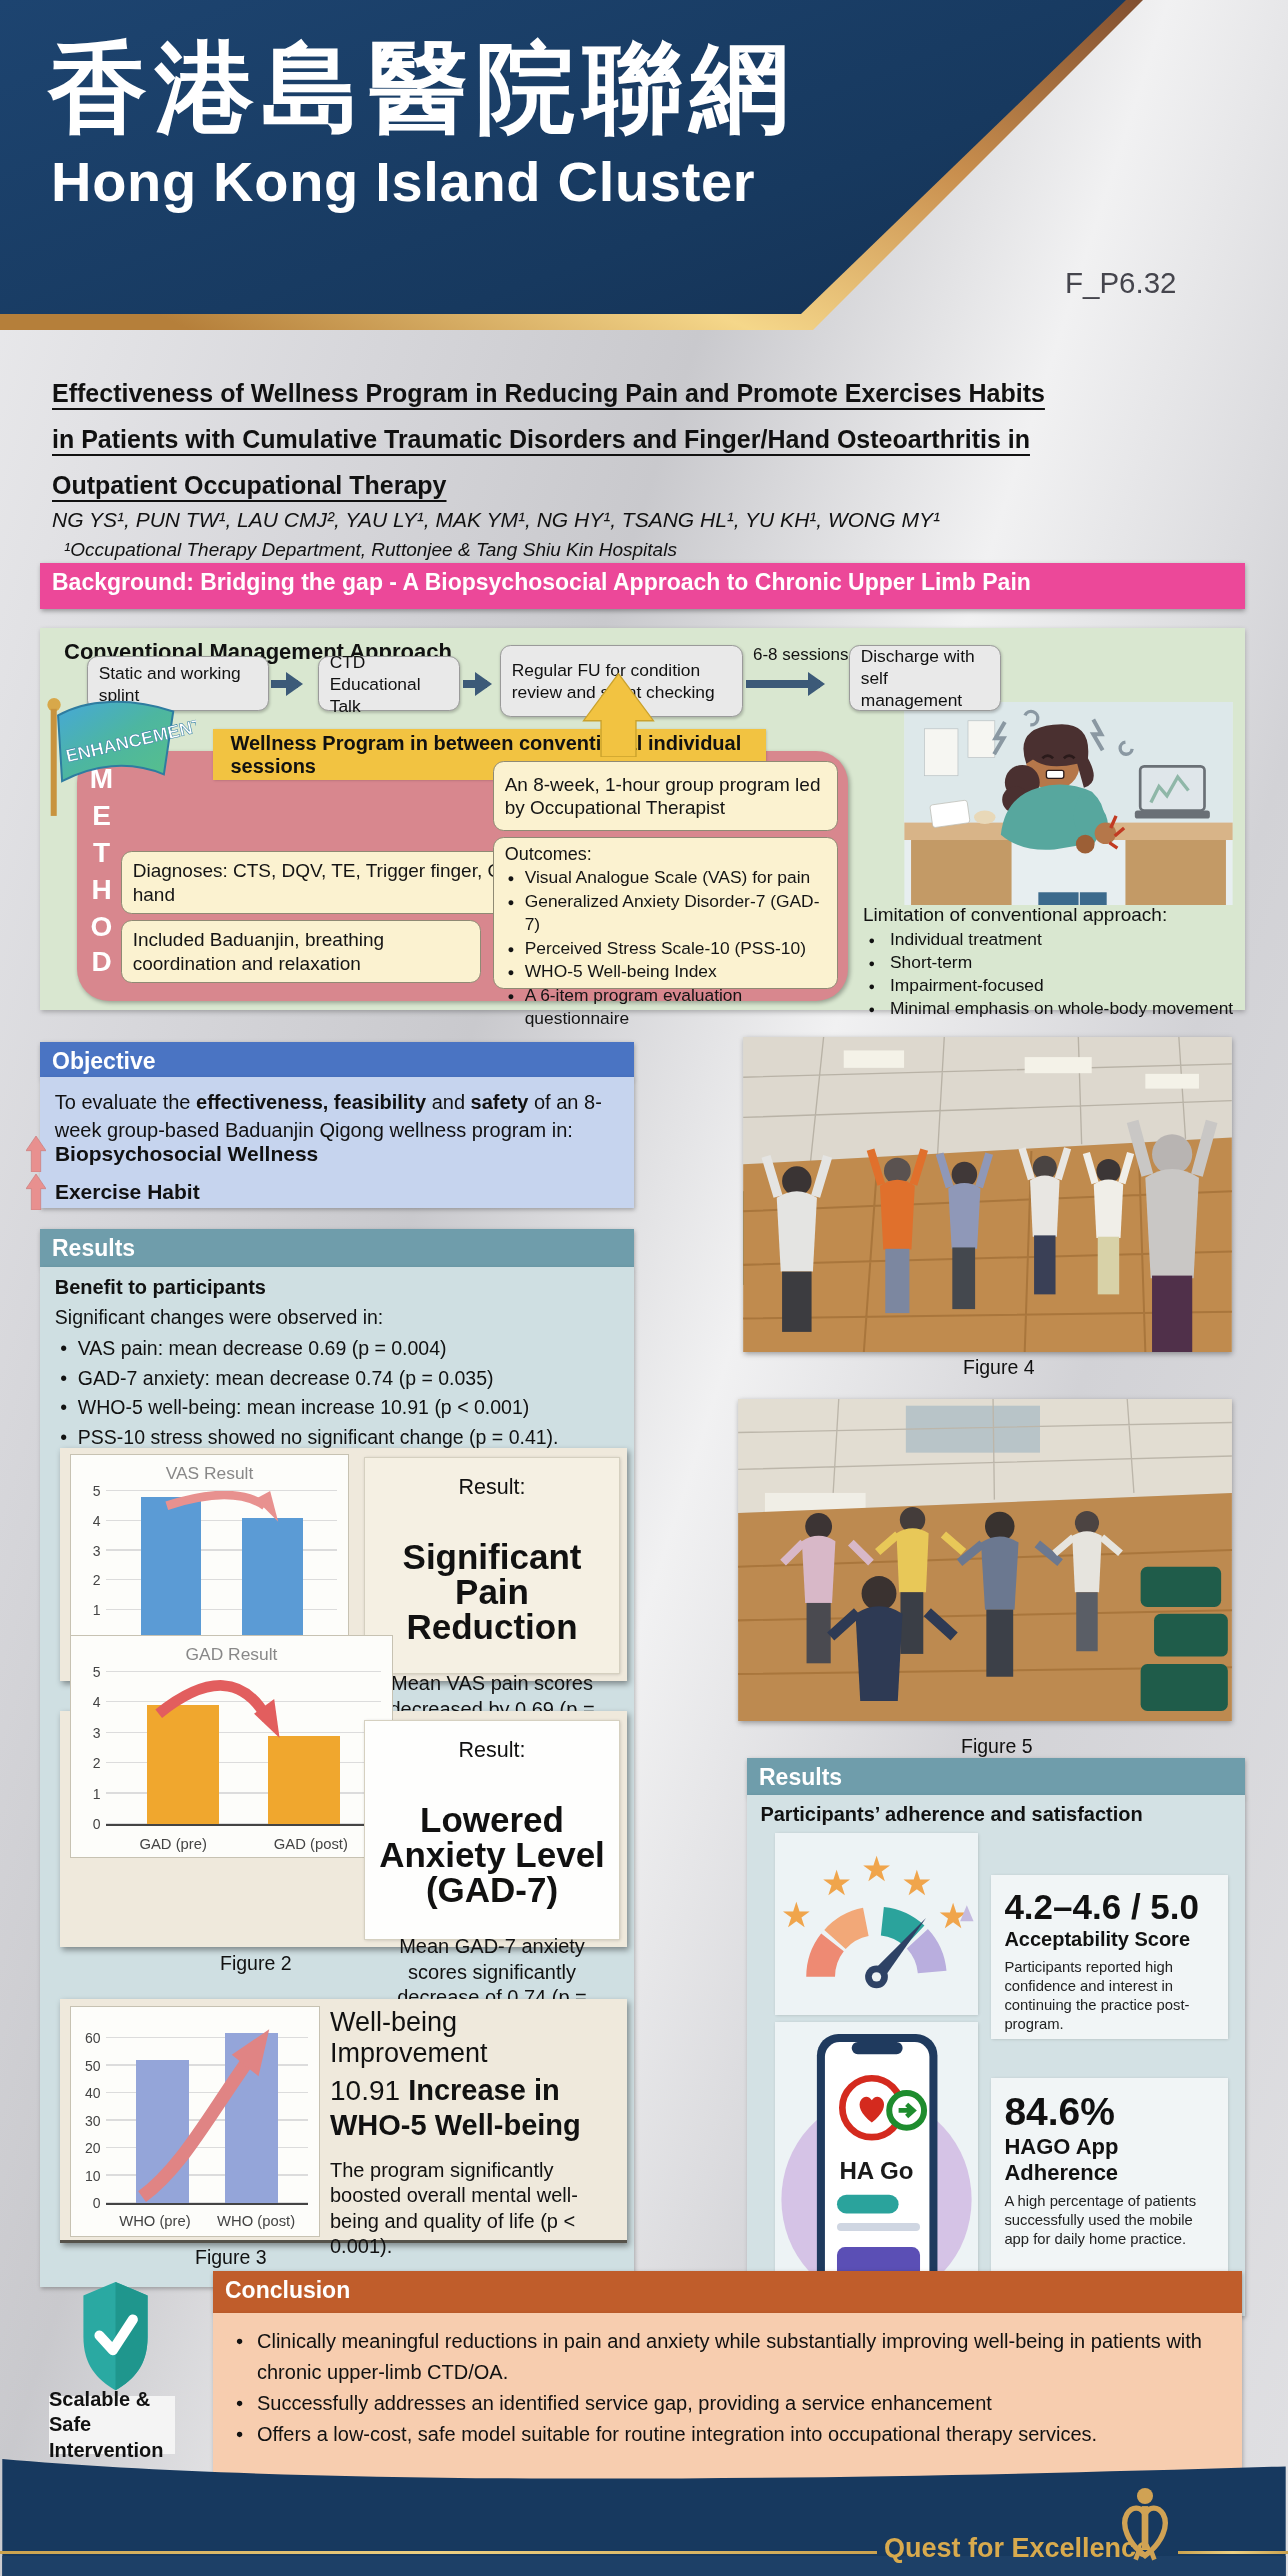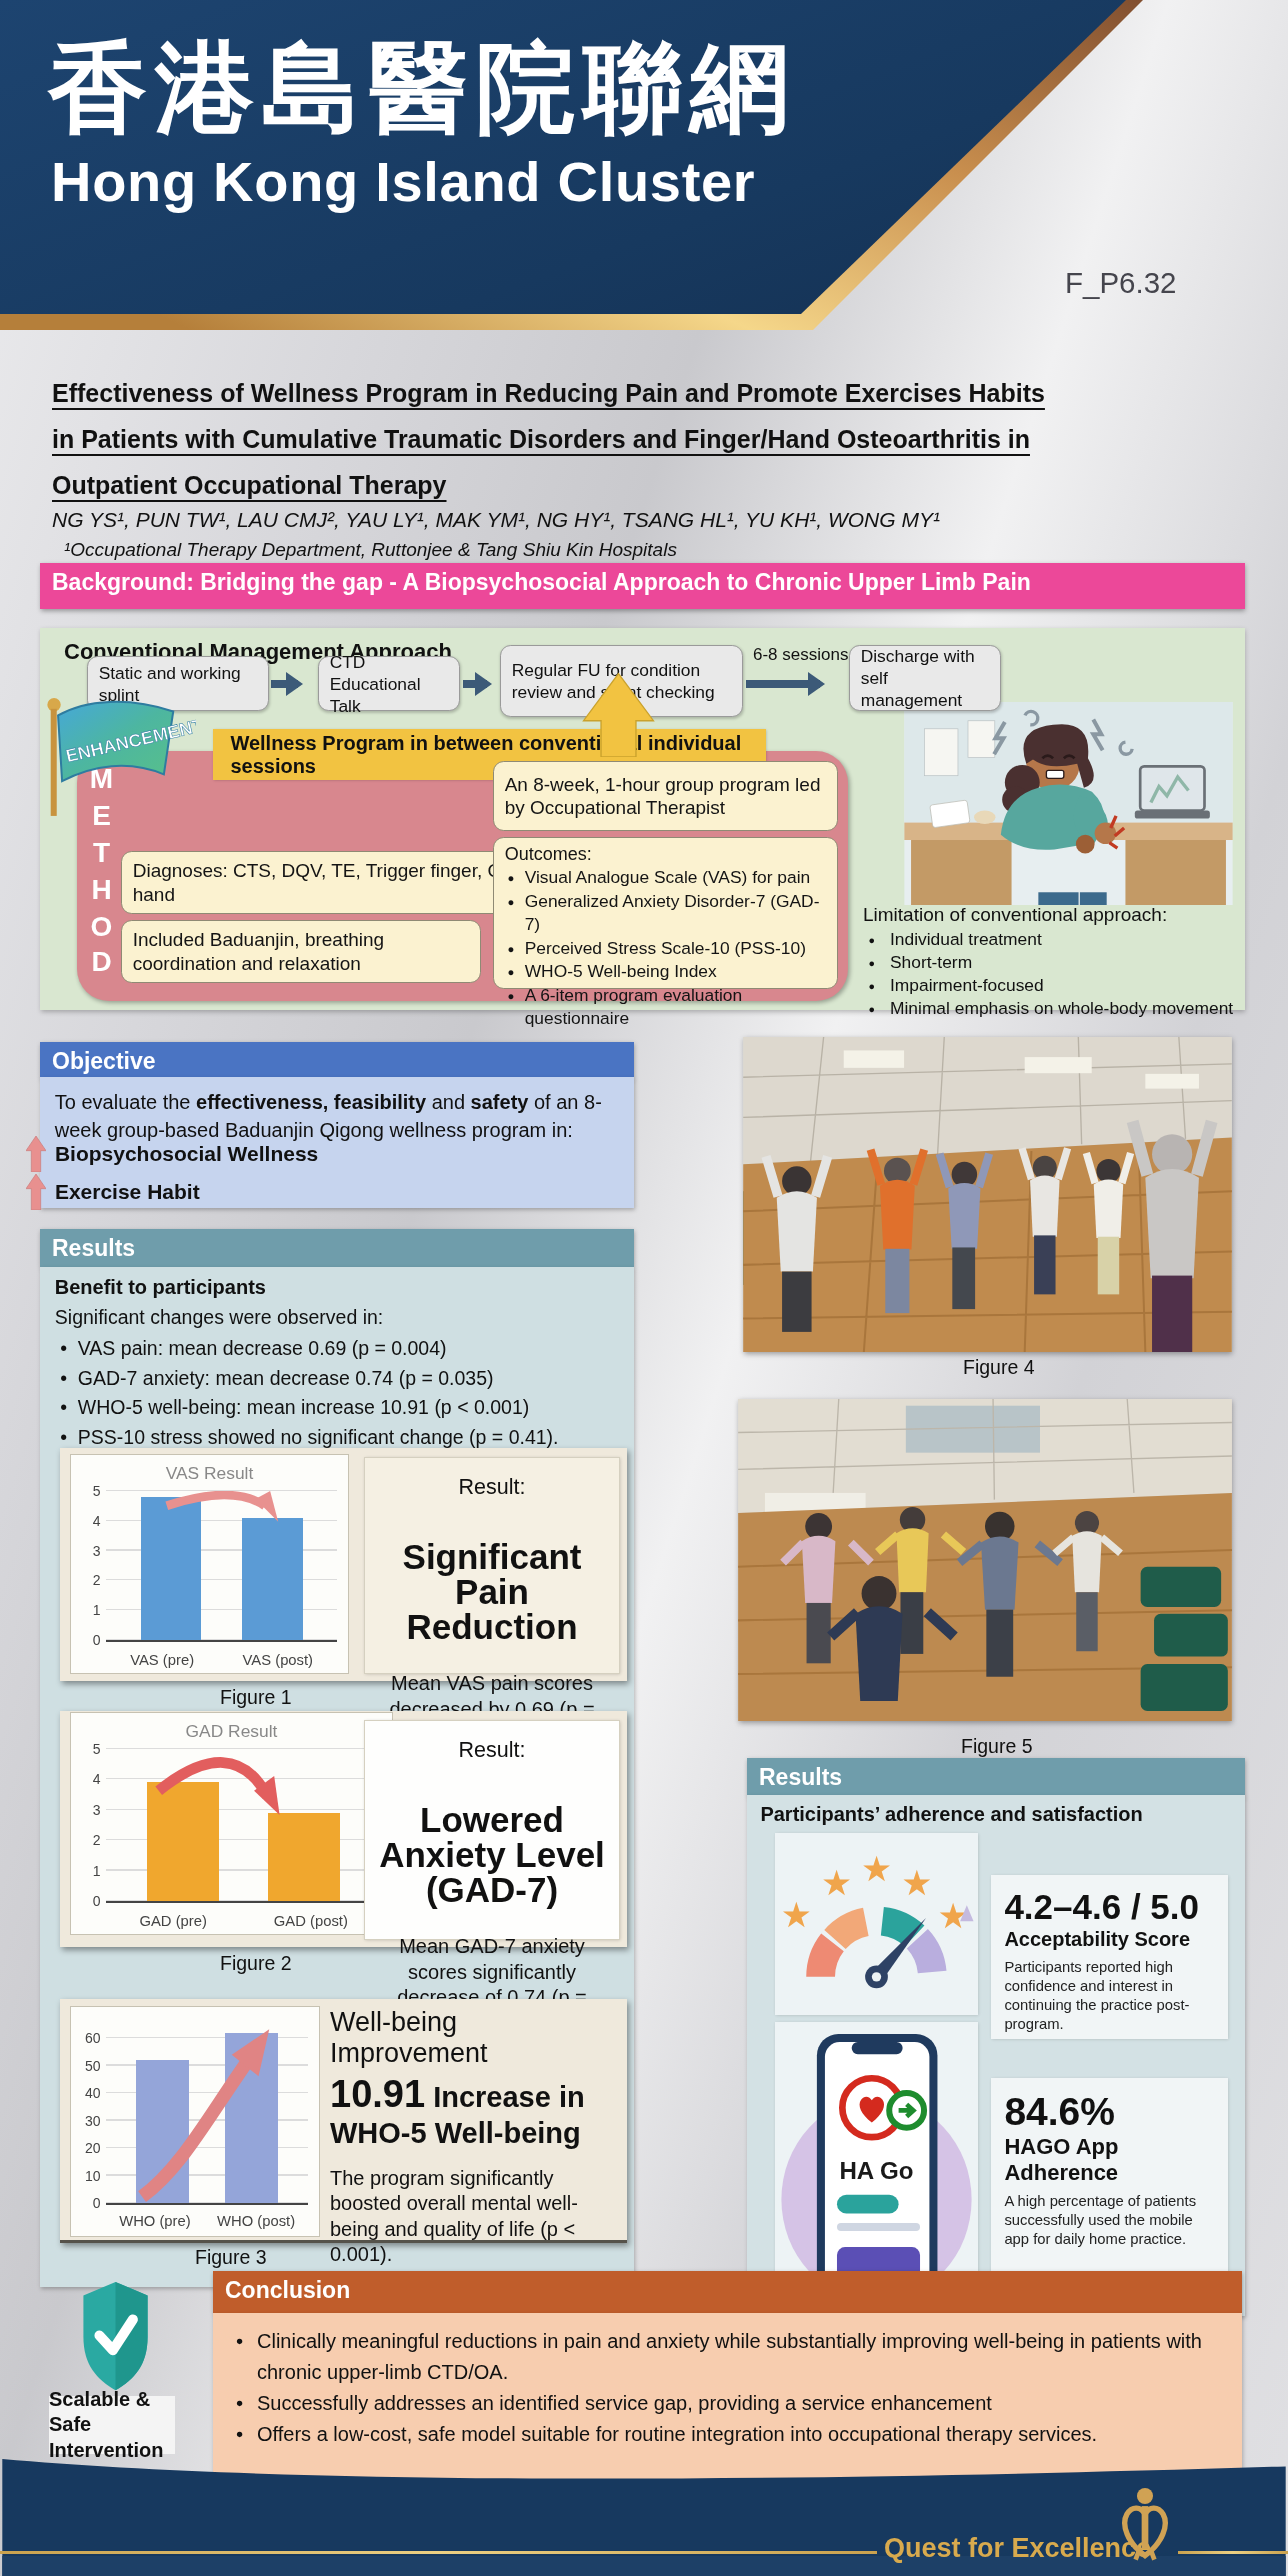--- a/index.html
+++ b/index.html
@@ -67,21 +67,21 @@
   .tk{position:absolute;left:-25.5px;width:20px;text-align:right;transform:translateY(8px);font-size:14px;color:#444}
   .bar{position:absolute;bottom:0;width:26%}
   .xl{position:absolute;left:35px;right:10.7px;bottom:5.4px;display:flex;justify-content:space-around;font-size:14.8px;color:#444}
   .trend{position:absolute;z-index:5;pointer-events:none}
   .figcap{position:absolute;font-size:19.5px}
   .rescard{position:absolute;border:0.7px solid #d5d0c0;box-shadow:0.7px 1.3px 3.4px rgba(0,0,0,.2);text-align:center}
   .rlabel{font-size:21.5px;margin-top:17.4px}
   .rhead{font-size:35px;font-weight:bold;line-height:35px;margin-top:39px}
   .rbody{font-size:20px;line-height:25.5px;margin-top:27px;padding:0 17.4px}
   .f3head{font-size:27px;line-height:31px}
-  .f3big{font-size:38px;font-weight:bold}
+  .f3big{font-size:28px;font-weight:normal}
   .f3rest{font-size:29px;font-weight:bold;line-height:35px}
   .f3body{font-size:20px;line-height:25.5px;margin-top:14.8px}
   
   .photo{position:absolute;box-shadow:1.3px 2px 5.4px rgba(0,0,0,.35)}
   .res2-head{left:747px;top:1758px;width:498px;height:38px;background:#6f9dab}
   .res2-body{position:absolute;left:747px;top:1795px;width:498px;height:521px;background:#d3e1e4;box-shadow:1.3px 2px 4px rgba(0,0,0,.25)}
   .adh-title{position:absolute;left:13.4px;top:8px;font-size:20px;font-weight:bold}
   .infocard{position:absolute;background:#f1f5f6;box-shadow:0.7px 1.3px 3.4px rgba(0,0,0,.18);padding:12px 13.4px}
   .score{font-size:35px;font-weight:bold}
   .scorelabel{font-size:20px;font-weight:bold;line-height:24px}
@@ -263,21 +263,21 @@
     </svg>
   </div>
   <div class="rescard" style="left:364px;top:1457px;width:256px;height:217px;background:#f5f0e3">
     <div class="rlabel">Result:</div>
     <div class="rhead">Significant Pain Reduction</div>
     <div class="rbody">Mean VAS pain scores decreased by 0.69 (p = 0.004).</div>
   </div>
   <div class="figcap" style="left:220px;top:1686px">Figure 1</div>
 
   <div class="figcard" style="left:60px;top:1711px;width:567px;height:236px"></div>
-  <div class="chartpanel" style="left:70px;top:1712px;width:323px;height:223px">
+  <div class="chartpanel" style="left:70px;top:1635px;width:323px;height:223px">
     <div class="abs" style="inset:0">
         <div class="ct">GAD Result</div>
         <div class="plot">
           <div class="gl" style="bottom:0%"></div>
           <div class="tk" style="bottom:0%">0</div>
           <div class="gl" style="bottom:20%"></div>
           <div class="tk" style="bottom:20%">1</div>
           <div class="gl" style="bottom:40%"></div>
           <div class="tk" style="bottom:40%">2</div>
           <div class="gl" style="bottom:60%"></div>

